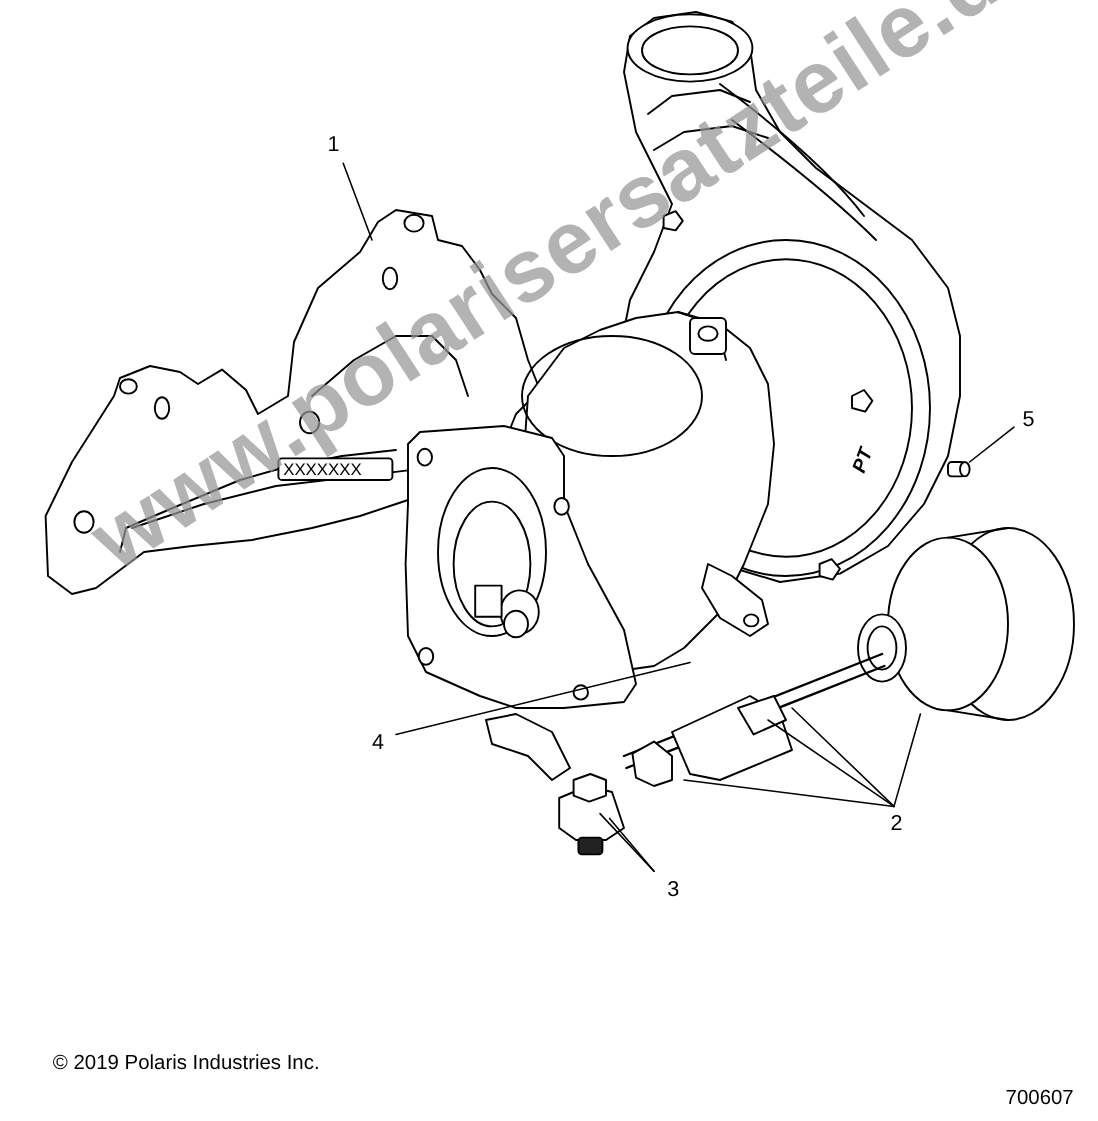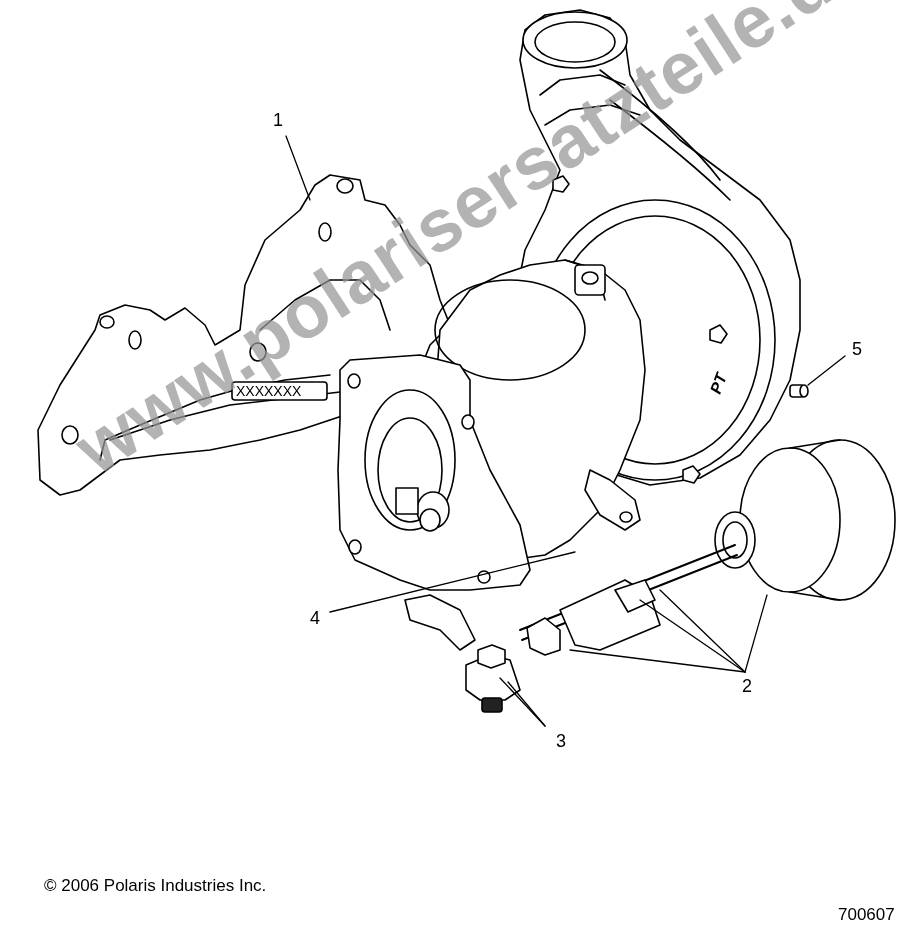--- a/index.html
+++ b/index.html
@@ -105,14 +105,14 @@
 </svg>
 
 <div class="watermark">www.polarisersatzteile.de</div>
 
 <div class="callout" style="left:273px;top:110px;">1</div>
 <div class="callout" style="left:742px;top:676px;">2</div>
 <div class="callout" style="left:556px;top:731px;">3</div>
 <div class="callout" style="left:310px;top:608px;">4</div>
 <div class="callout" style="left:852px;top:339px;">5</div>
 
-<div class="copyright">© 2006 Polaris Industries Inc.</div>
+<div class="copyright">© 2019 Polaris Industries Inc.</div>
 <div class="partno">700607</div>
 
 </body></html>

